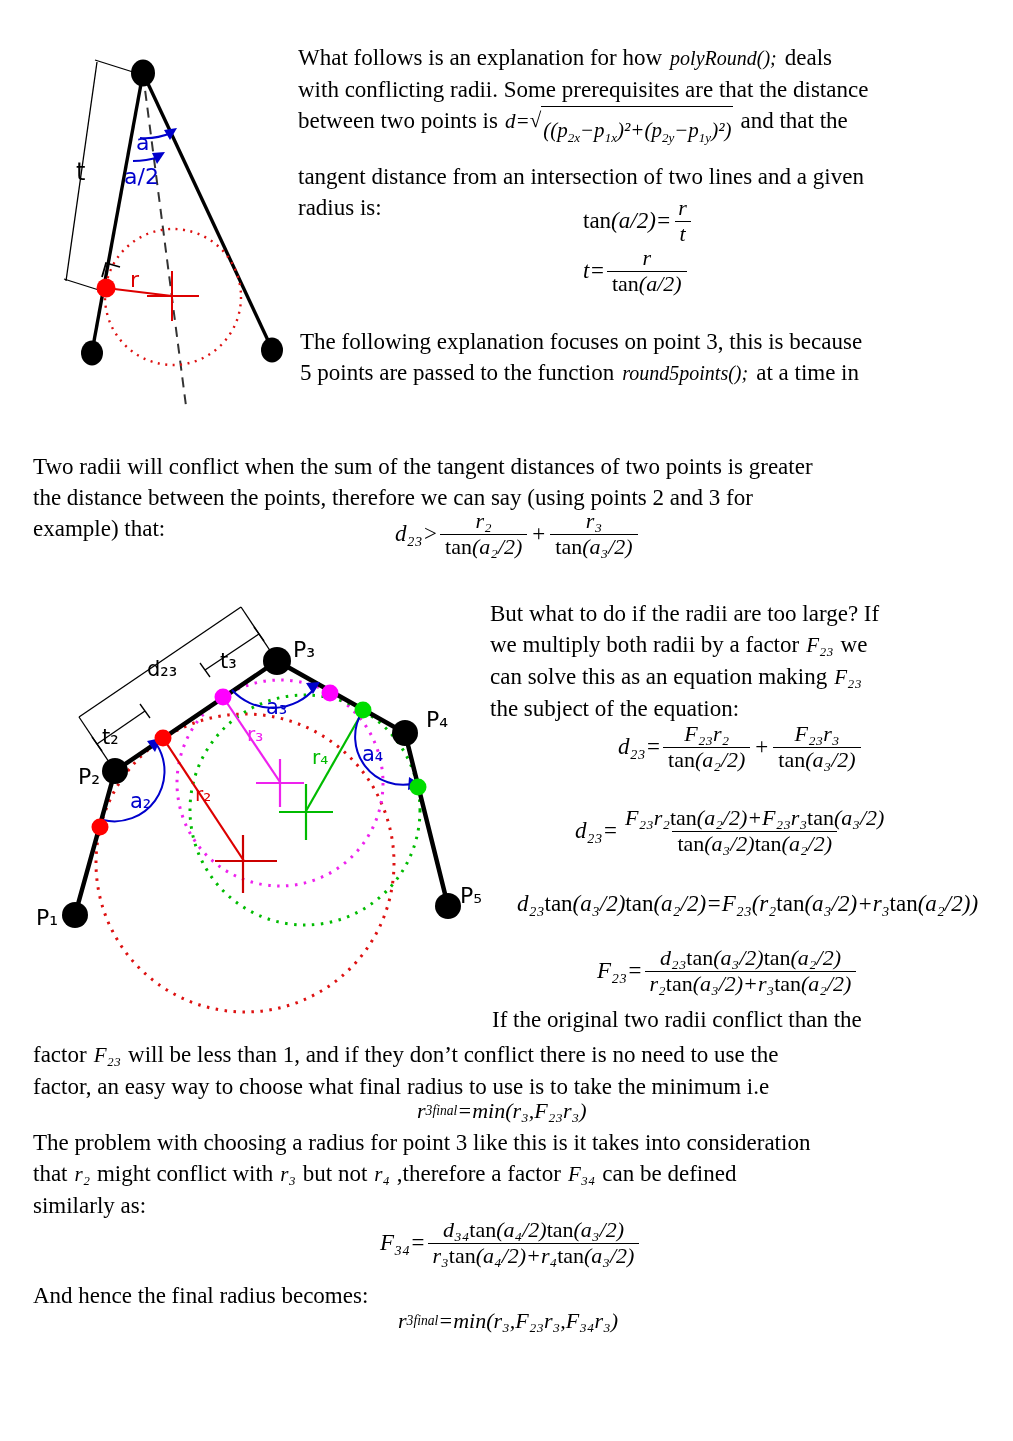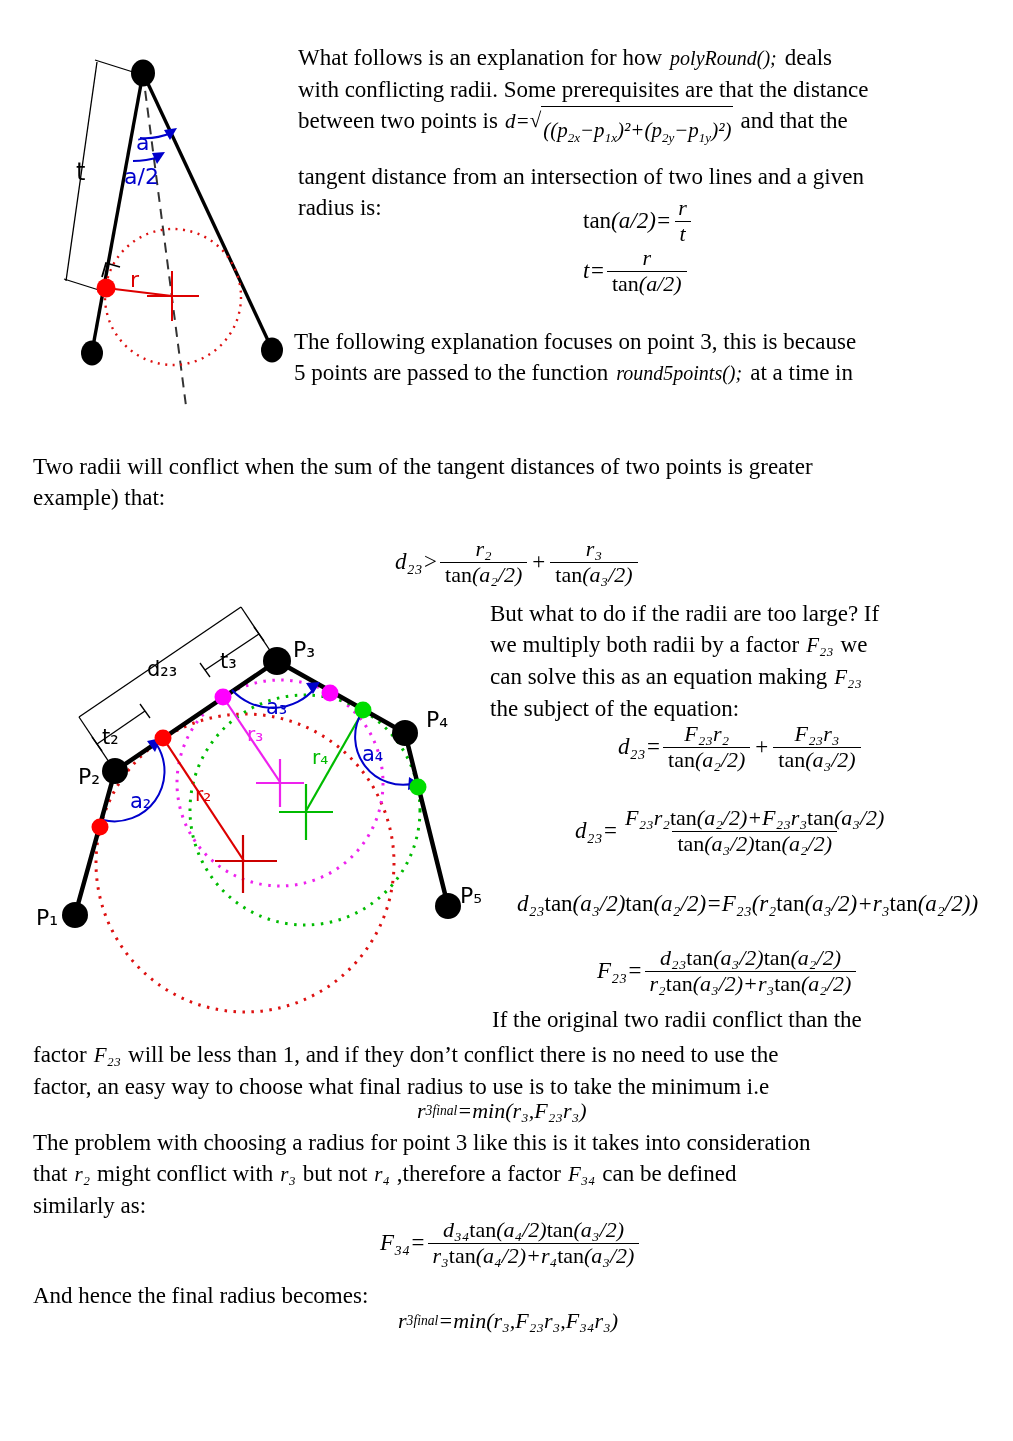--- a/index.html
+++ b/index.html
@@ -83,31 +83,32 @@
     </span>
 </div>
 <div class="abs eq" style="left:583px;top:246px">
   <span class="lhs mx">t=</span>
   <span class="frac">
       <span class="num mx">r</span>
       <span class="den mx"><span class="fn">tan</span>(a/2)</span>
     </span>
 </div>
 
-<div class="abs par" style="left:294px;top:326px">
+<div class="abs par" style="left:300px;top:326px">
   <div class="line">The following explanation focuses on point 3, this is because</div>
   <div class="line"><span>5 points are passed to the function</span><span class="imath">round5points();</span><span>at a time in</span></div>
 </div>
 
 <div class="abs par" style="left:33px;top:451px">
   <div class="line">Two radii will conflict when the sum of the tangent distances of two points is greater</div>
+  <div class="line">the distance between the points, therefore we can say (using points 2 and 3 for</div>
   <div class="line">example) that:</div>
 </div>
 
-<div class="abs eq" style="left:395px;top:537px">
+<div class="abs eq" style="left:395px;top:509px">
   <span class="lhs mx">d₂₃&gt;</span>
   <span class="frac">
       <span class="num mx">r₂</span>
       <span class="den mx"><span class="fn">tan</span>(a₂/2)</span>
     </span>
   <span class="op">+</span>
   <span class="frac">
       <span class="num mx">r₃</span>
       <span class="den mx"><span class="fn">tan</span>(a₃/2)</span>
     </span>

